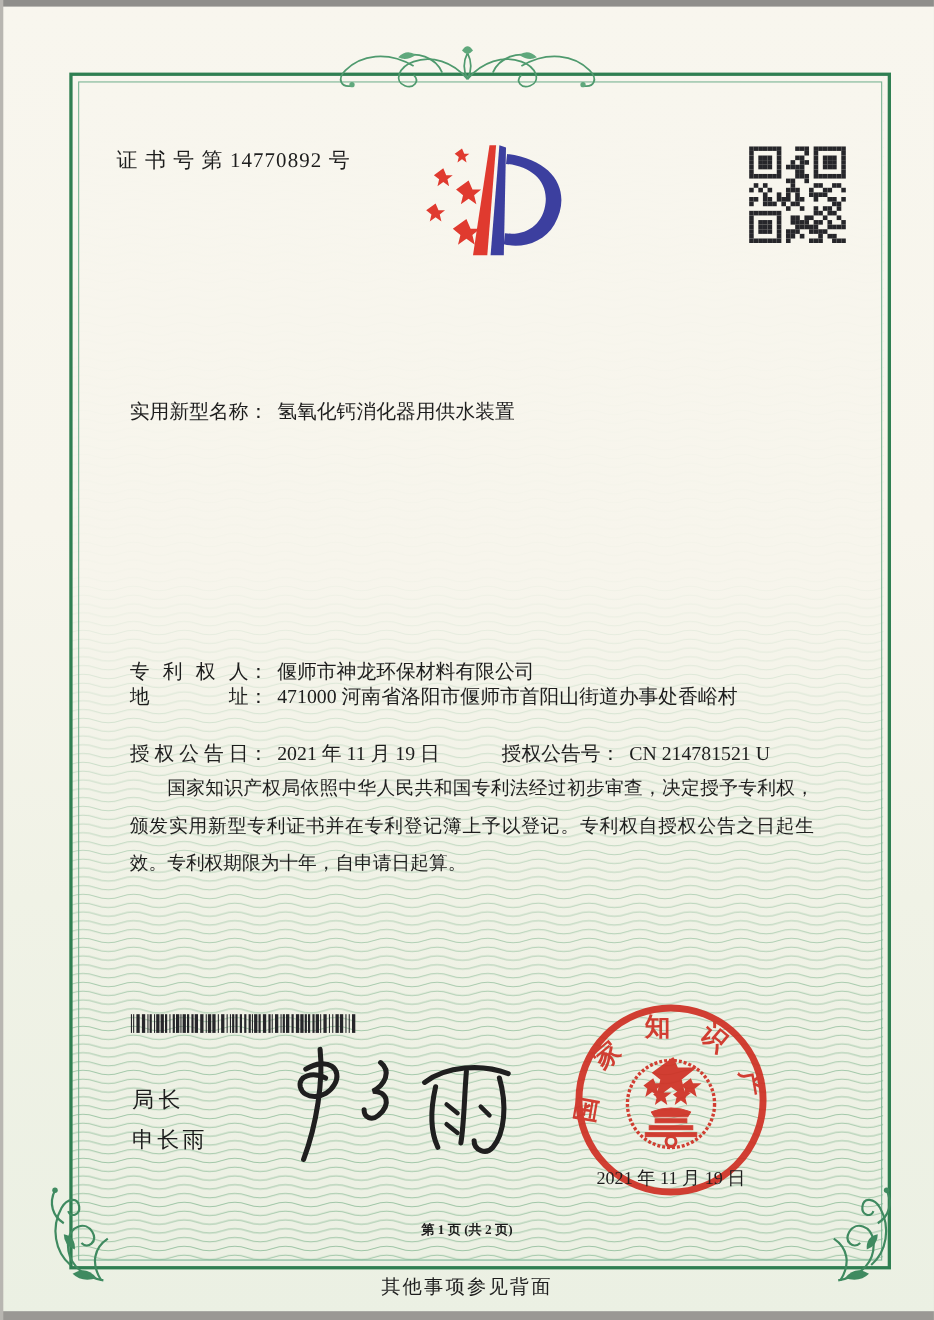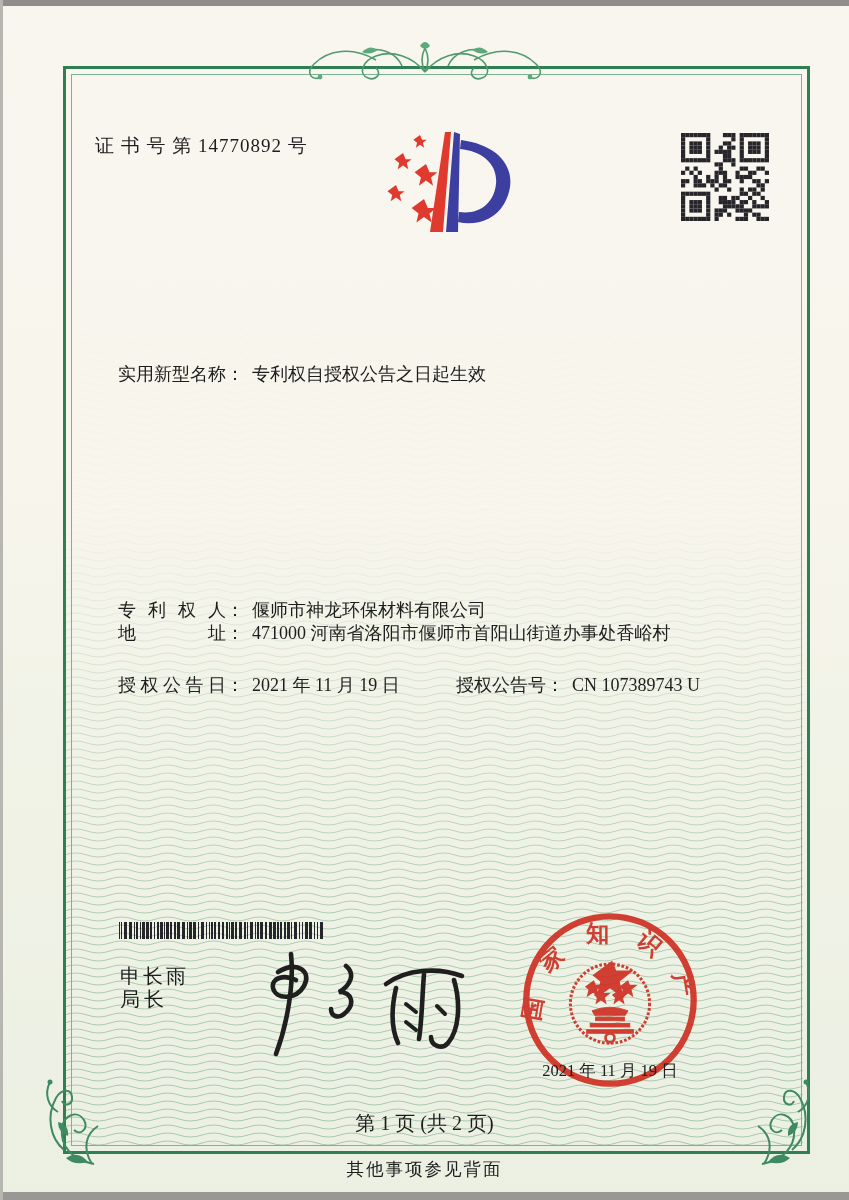--- a/index.html
+++ b/index.html
@@ -6,38 +6,38 @@
   .page{position:relative;width:849px;height:1200px;margin:0 auto;overflow:hidden;
         background:linear-gradient(180deg,#f8f6ee 0%,#f7f5ec 40%,#f0f2e6 68%,#ebf0e3 100%);
         font-family:"Liberation Serif","DejaVu Serif",serif;color:#1d1d1d;}
   .scan-top{position:absolute;left:0;top:0;width:849px;height:6px;background:#8f8e8b;}
   .scan-bottom{position:absolute;left:0;top:1192px;width:849px;height:8px;background:#9a9894;}
   .scan-left{position:absolute;left:0;top:0;width:3px;height:1200px;background:#b8b6b1;}
   .frame{position:absolute;left:63px;top:66px;width:741px;height:1082px;
          border:3px solid #2f7f52;}
   .frame-inner{position:absolute;left:5px;top:5px;right:5px;bottom:5px;border:1px solid #7ab494;}
   .abs{position:absolute;}
-  .cert-no{left:95px;top:133px;font-size:19px;letter-spacing:1px;}
+  .cert-no{left:106px;top:133px;font-size:19px;letter-spacing:1px;}
   .title{left:0;top:260px;width:849px;text-align:center;font-size:42px;font-weight:bold;
          letter-spacing:9px;color:#101010;}
   .row{position:absolute;left:118px;width:660px;font-size:18px;white-space:nowrap;}
   .flabel{display:inline-block;width:108px;text-align:justify;text-align-last:justify;vertical-align:top;}
   .fcolon{margin-right:8px;}
   .r1{top:362px}.r2{top:414px}.r3{top:466px}.r4{top:517px}.r5{top:598px}.r6{top:621px}.r7{top:673px}
   .grant-no{position:absolute;left:338px;top:0;}
   .paras{left:118px;top:700px;width:622px;font-size:17px;line-height:34px;text-align:justify;}
   .paras p{margin:0;text-indent:2em;}
   .barcode{left:119px;top:922px;width:216px;height:17px;display:flex;align-items:stretch;}
   .barcode div{background:#26262a;}
   .dir-title{left:120px;top:986px;font-size:20px;letter-spacing:4px;font-family:"Liberation Sans",sans-serif;}
-  .dir-name{left:120px;top:963px;font-size:20px;letter-spacing:3px;font-family:Liberation Serif, serif;}
+  .dir-name{left:120px;top:1023px;font-size:20px;letter-spacing:3px;font-family:Liberation Serif, serif;}
   .sig{left:238px;top:942px;}
   .seal{left:520px;top:910px;}
   .seal-date{left:512px;top:1060px;width:196px;text-align:center;font-size:16.5px;}
-  .page-info{left:0;top:1110px;width:849px;text-align:center;font-size:20px;}
+  .page-info{left:0;top:1110px;width:849px;text-align:center;font-size:12px;font-weight:bold;}
   .back-note{left:0;top:1157px;width:849px;text-align:center;font-size:17.5px;letter-spacing:2px;}
   .qr{left:681px;top:133px;}
   .logo{left:348px;top:120px;}
   .waves{left:64px;top:67px;}
   .orn-top{left:292px;top:16px;}
   .orn-bl{left:28px;top:1072px;}
   .orn-br{left:732px;top:1072px;}
 </style>
 </head>
 <body>
@@ -351,36 +351,37 @@
       <rect x="4.190476190476191" y="83.80952380952381" width="4.190476190476191" height="4.190476190476191" fill="#26262a"></rect>
       <rect x="8.380952380952381" y="83.80952380952381" width="4.190476190476191" height="4.190476190476191" fill="#26262a"></rect>
       <rect x="12.571428571428573" y="83.80952380952381" width="4.190476190476191" height="4.190476190476191" fill="#26262a"></rect>
       <rect x="16.761904761904763" y="83.80952380952381" width="4.190476190476191" height="4.190476190476191" fill="#26262a"></rect>
       <rect x="20.952380952380953" y="83.80952380952381" width="4.190476190476191" height="4.190476190476191" fill="#26262a"></rect>
       <rect x="25.142857142857146" y="83.80952380952381" width="4.190476190476191" height="4.190476190476191" fill="#26262a"></rect>
     </svg>
 
 
   <div class="row r1">
-    <span class="flabel">实用新型名称</span><span class="fcolon">：</span><span class="fvalue">专利权自授权公告之日起生效</span>
+    <span class="flabel">实用新型名称</span><span class="fcolon">：</span><span class="fvalue">氢氧化钙消化器用供水装置</span>
   </div>
   <div class="row r5">
     <span class="flabel">专利权人</span><span class="fcolon">：</span><span class="fvalue">偃师市神龙环保材料有限公司</span>
   </div>
   <div class="row r6">
     <span class="flabel">地址</span><span class="fcolon">：</span><span class="fvalue">471000 河南省洛阳市偃师市首阳山街道办事处香峪村</span>
   </div>
   <div class="row r7">
     <span class="flabel">授权公告日</span><span class="fcolon">：</span><span class="fvalue">2021 年 11 月 19 日</span>
     <span class="grant-no">
-      <span>授权公告号</span><span class="fcolon">：</span><span>CN 107389743 U</span>
+      <span>授权公告号</span><span class="fcolon">：</span><span>CN 214781521 U</span>
     </span>
   </div>
 
   <div class="abs paras">
+    <p>国家知识产权局依照中华人民共和国专利法经过初步审查，决定授予专利权，颁发实用新型专利证书并在专利登记簿上予以登记。专利权自授权公告之日起生效。专利权期限为十年，自申请日起算。</p>
   </div>
 
   <div class="abs barcode" id="barcode">
       <div style="width: 1px; margin-right: 1px;"></div>
       <div style="width: 1px; margin-right: 2px;"></div>
       <div style="width: 3px; margin-right: 2px;"></div>
       <div style="width: 3px; margin-right: 2px;"></div>
       <div style="width: 1px; margin-right: 1px;"></div>
       <div style="width: 2px; margin-right: 2px;"></div>
       <div style="width: 1px; margin-right: 1px;"></div>

